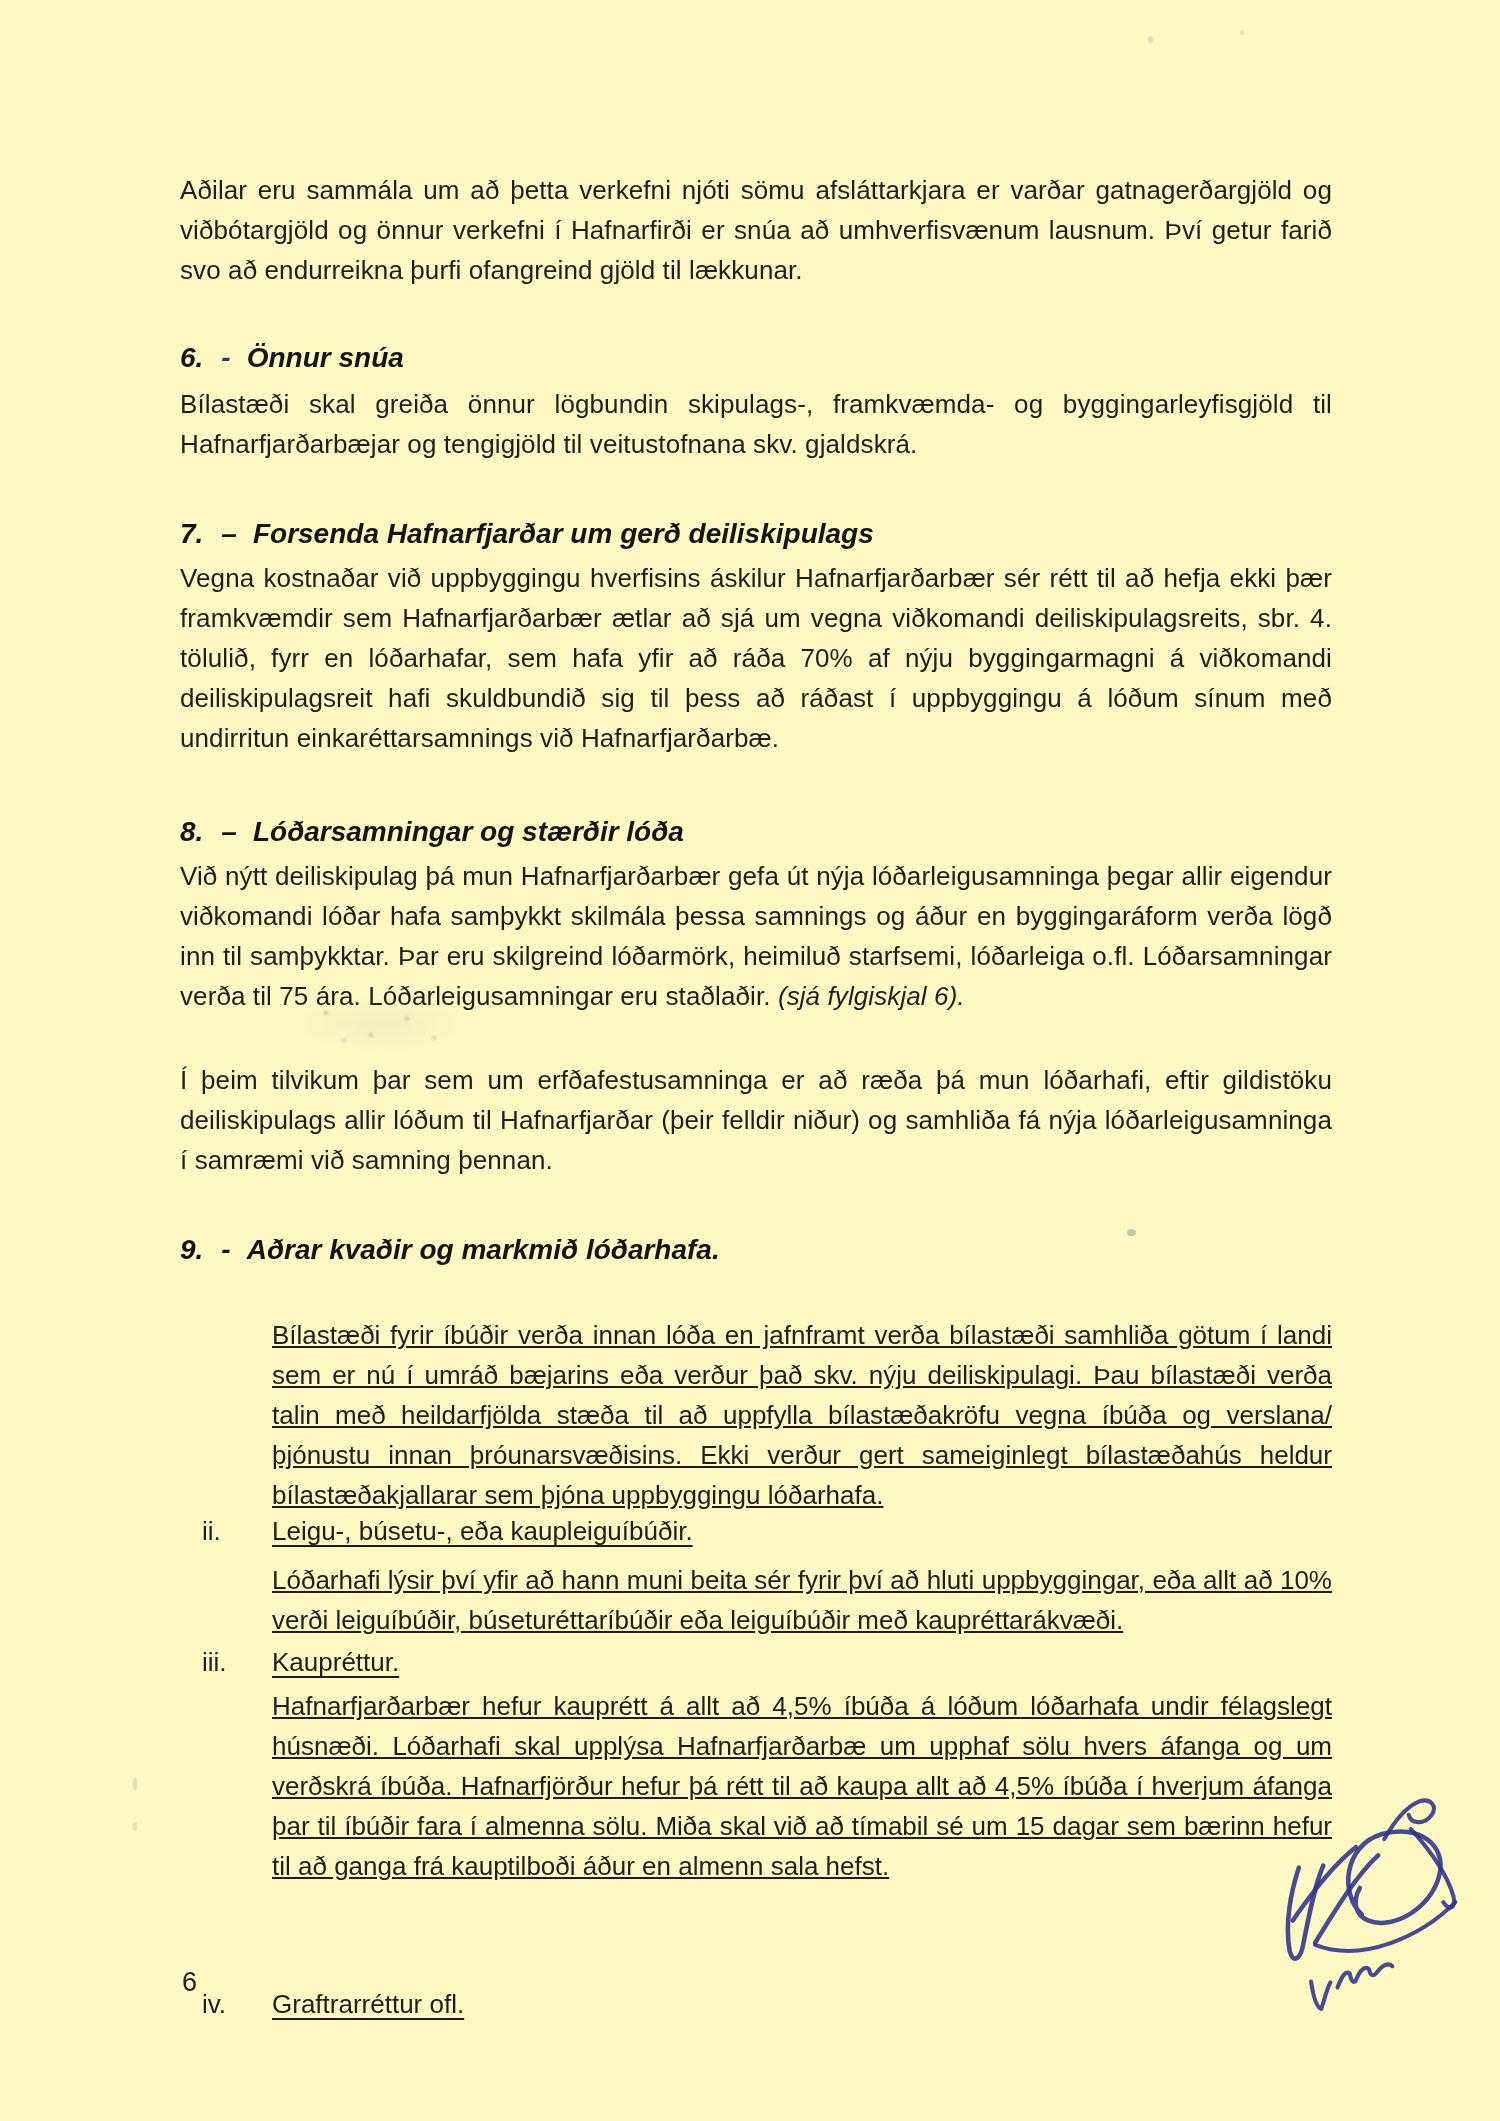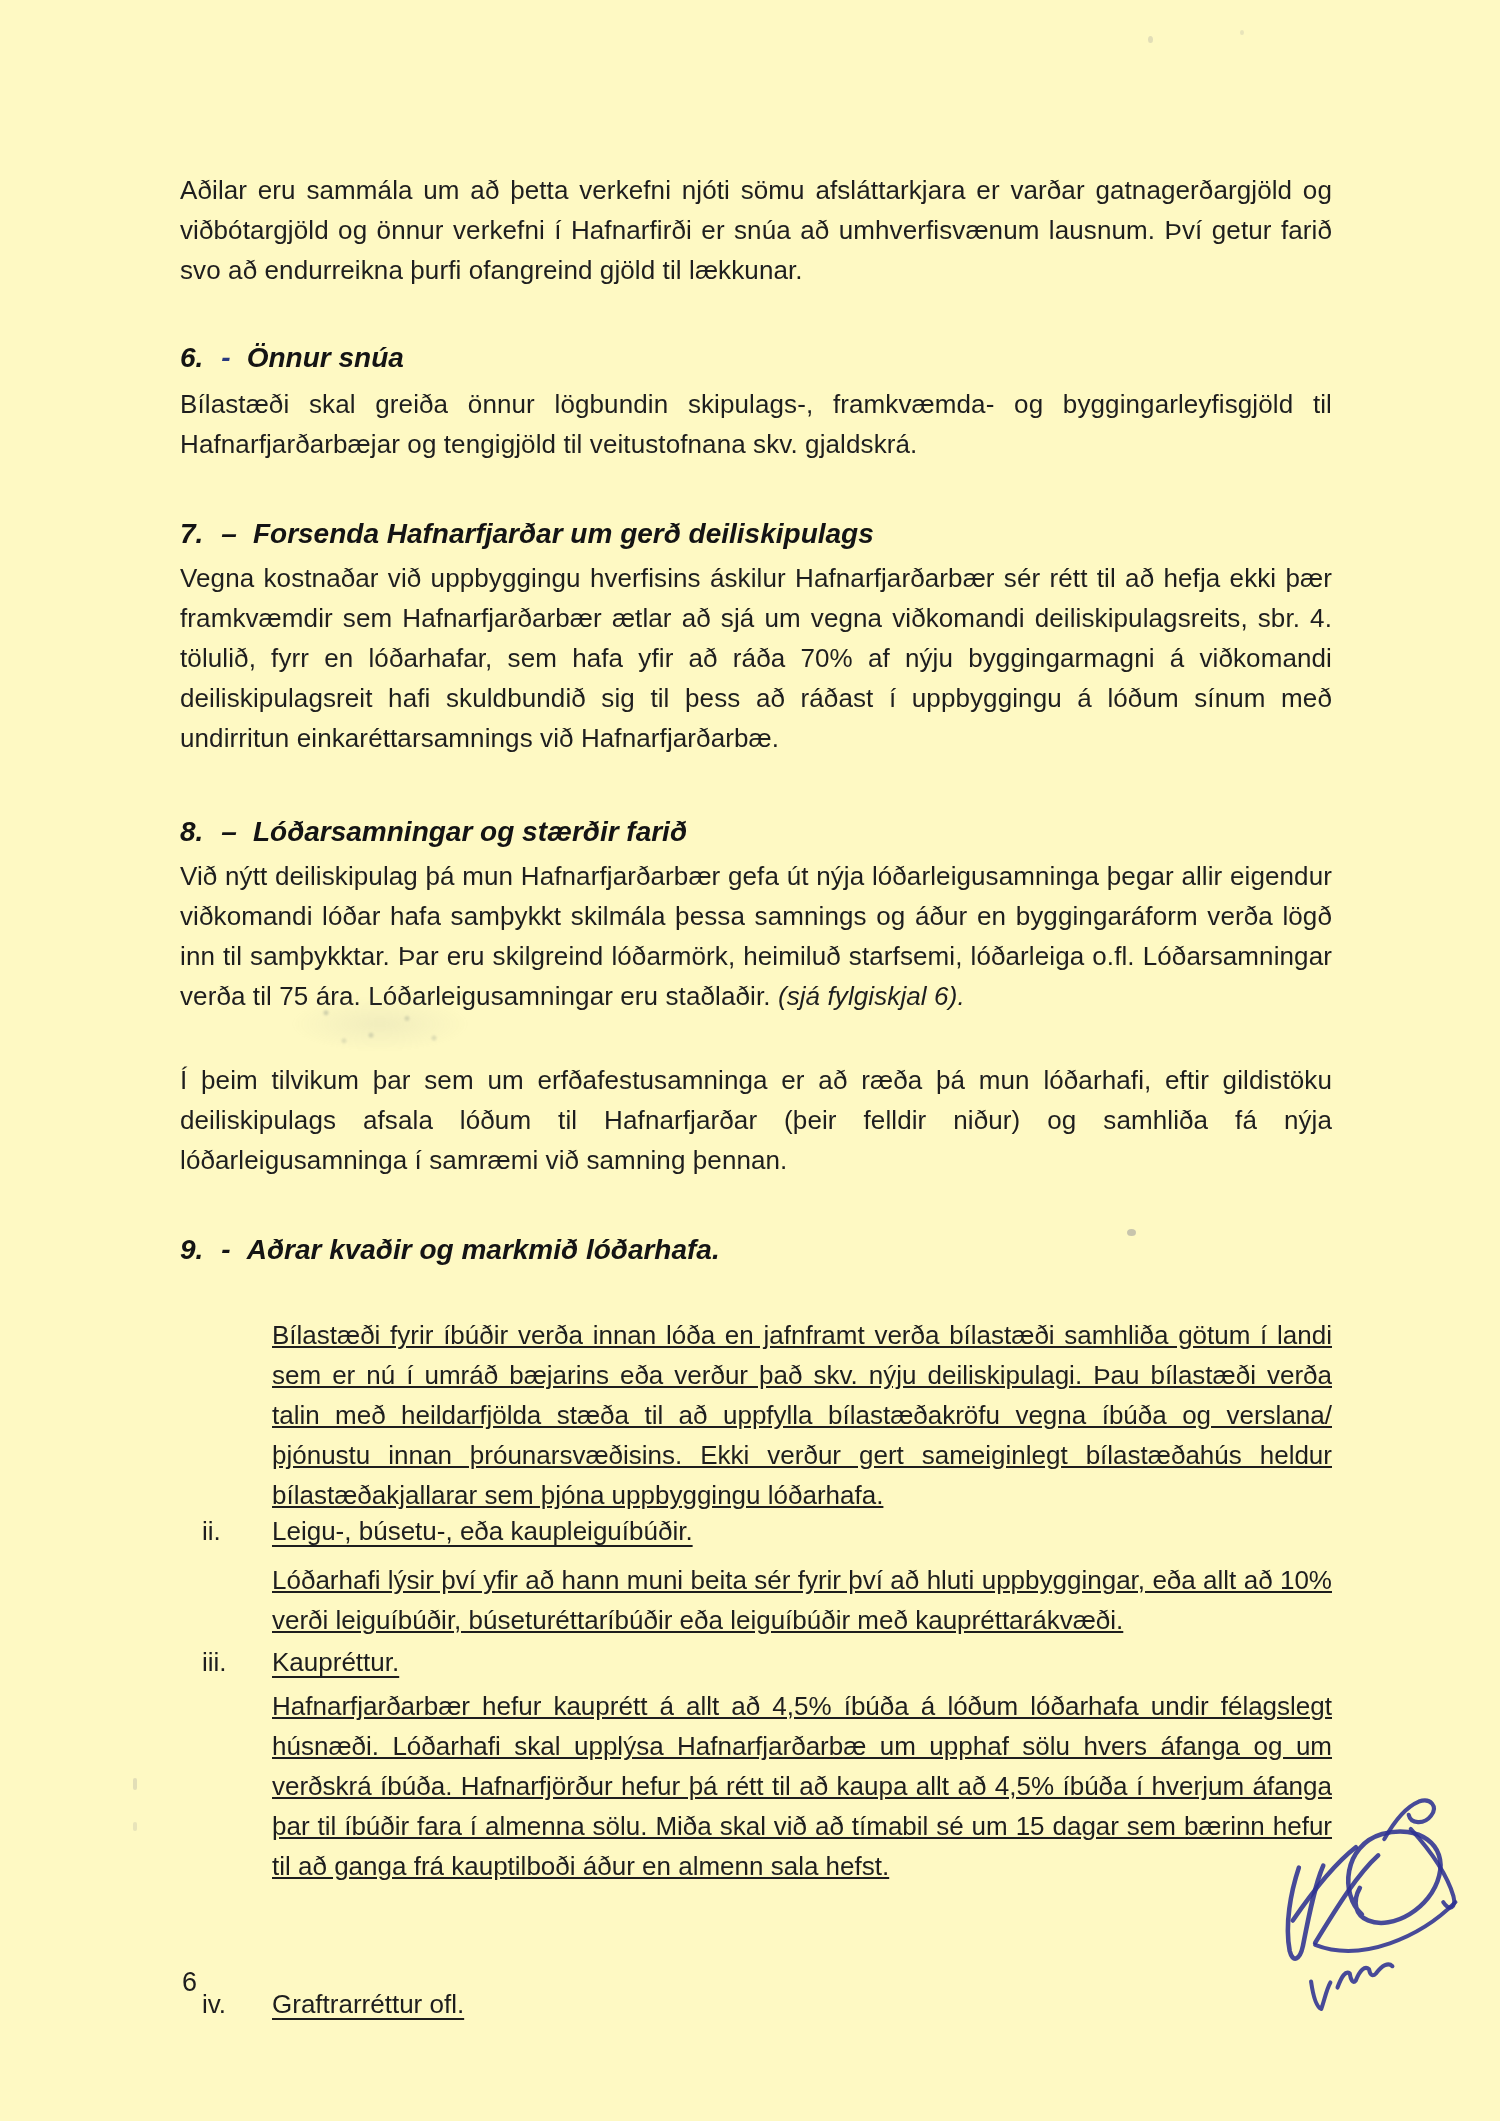--- a/index.html
+++ b/index.html
@@ -87,28 +87,28 @@
     <span class="h-num">6.</span><span class="h-dash h-dash-blue">-</span><span>Önnur snúa</span>
   </div>
   <p class="blk" style="top:384px;margin:0;">Bílastæði skal greiða önnur lögbundin skipulags-, framkvæmda- og byggingarleyfisgjöld til Hafnarfjarðarbæjar og tengigjöld til veitustofnana skv. gjaldskrá.</p>
 
   <div class="heading" style="top:514px;">
     <span class="h-num">7.</span><span class="h-dash">–</span><span>Forsenda Hafnarfjarðar um gerð deiliskipulags</span>
   </div>
   <p class="blk" style="top:558px;margin:0;">Vegna kostnaðar við uppbyggingu hverfisins áskilur Hafnarfjarðarbær sér rétt til að hefja ekki þær framkvæmdir sem Hafnarfjarðarbær ætlar að sjá um vegna viðkomandi deiliskipulagsreits, sbr. 4. tölulið, fyrr en lóðarhafar, sem hafa yfir að ráða 70% af nýju byggingarmagni á viðkomandi deiliskipulagsreit hafi skuldbundið sig til þess að ráðast í uppbyggingu á lóðum sínum með undirritun einkaréttarsamnings við Hafnarfjarðarbæ.</p>
 
   <div class="heading" style="top:812px;">
-    <span class="h-num">8.</span><span class="h-dash">–</span><span>Lóðarsamningar og stærðir farið</span>
+    <span class="h-num">8.</span><span class="h-dash">–</span><span>Lóðarsamningar og stærðir lóða</span>
   </div>
   <p class="blk" style="top:856px;margin:0;">
     <span>Við nýtt deiliskipulag þá mun Hafnarfjarðarbær gefa út nýja lóðarleigusamninga þegar allir eigendur viðkomandi lóðar hafa samþykkt skilmála þessa samnings og áður en byggingaráform verða lögð inn til samþykktar. Þar eru skilgreind lóðarmörk, heimiluð starfsemi, lóðarleiga o.fl. Lóðarsamningar verða til 75 ára. Lóðarleigusamningar eru staðlaðir.</span>
     <span class="body-note">(sjá fylgiskjal 6).</span>
   </p>
 
-  <p class="blk" style="top:1060px;margin:0;">Í þeim tilvikum þar sem um erfðafestusamninga er að ræða þá mun lóðarhafi, eftir gildistöku deiliskipulags afsala lóðum til Hafnarfjarðar (þeir felldir niður) og samhliða fá nýja lóðarleigusamninga í samræmi við samning þennan.</p>
+  <p class="blk" style="top:1060px;margin:0;">Í þeim tilvikum þar sem um erfðafestusamninga er að ræða þá mun lóðarhafi, eftir gildistöku deiliskipulags allir lóðum til Hafnarfjarðar (þeir felldir niður) og samhliða fá nýja lóðarleigusamninga í samræmi við samning þennan.</p>
 
   <div class="heading" style="top:1230px;">
     <span class="h-num">9.</span><span class="h-dash">-</span><span>Aðrar kvaðir og markmið lóðarhafa.</span>
   </div>
 
   <div class="list-body" style="top:1315px;">Bílastæði fyrir íbúðir verða innan lóða en jafnframt verða bílastæði samhliða götum í landi sem er nú í umráð bæjarins eða verður það skv. nýju deiliskipulagi. Þau bílastæði verða talin með heildarfjölda stæða til að uppfylla bílastæðakröfu vegna íbúða og verslana/þjónustu innan þróunarsvæðisins. Ekki verður gert sameiginlegt bílastæðahús heldur bílastæðakjallarar sem þjóna uppbyggingu lóðarhafa.</div>
 
   <div class="list-head" style="top:1511px;">
     <span class="numeral">ii.</span><span class="item-title">Leigu-, búsetu-, eða kaupleiguíbúðir.</span>
   </div>

